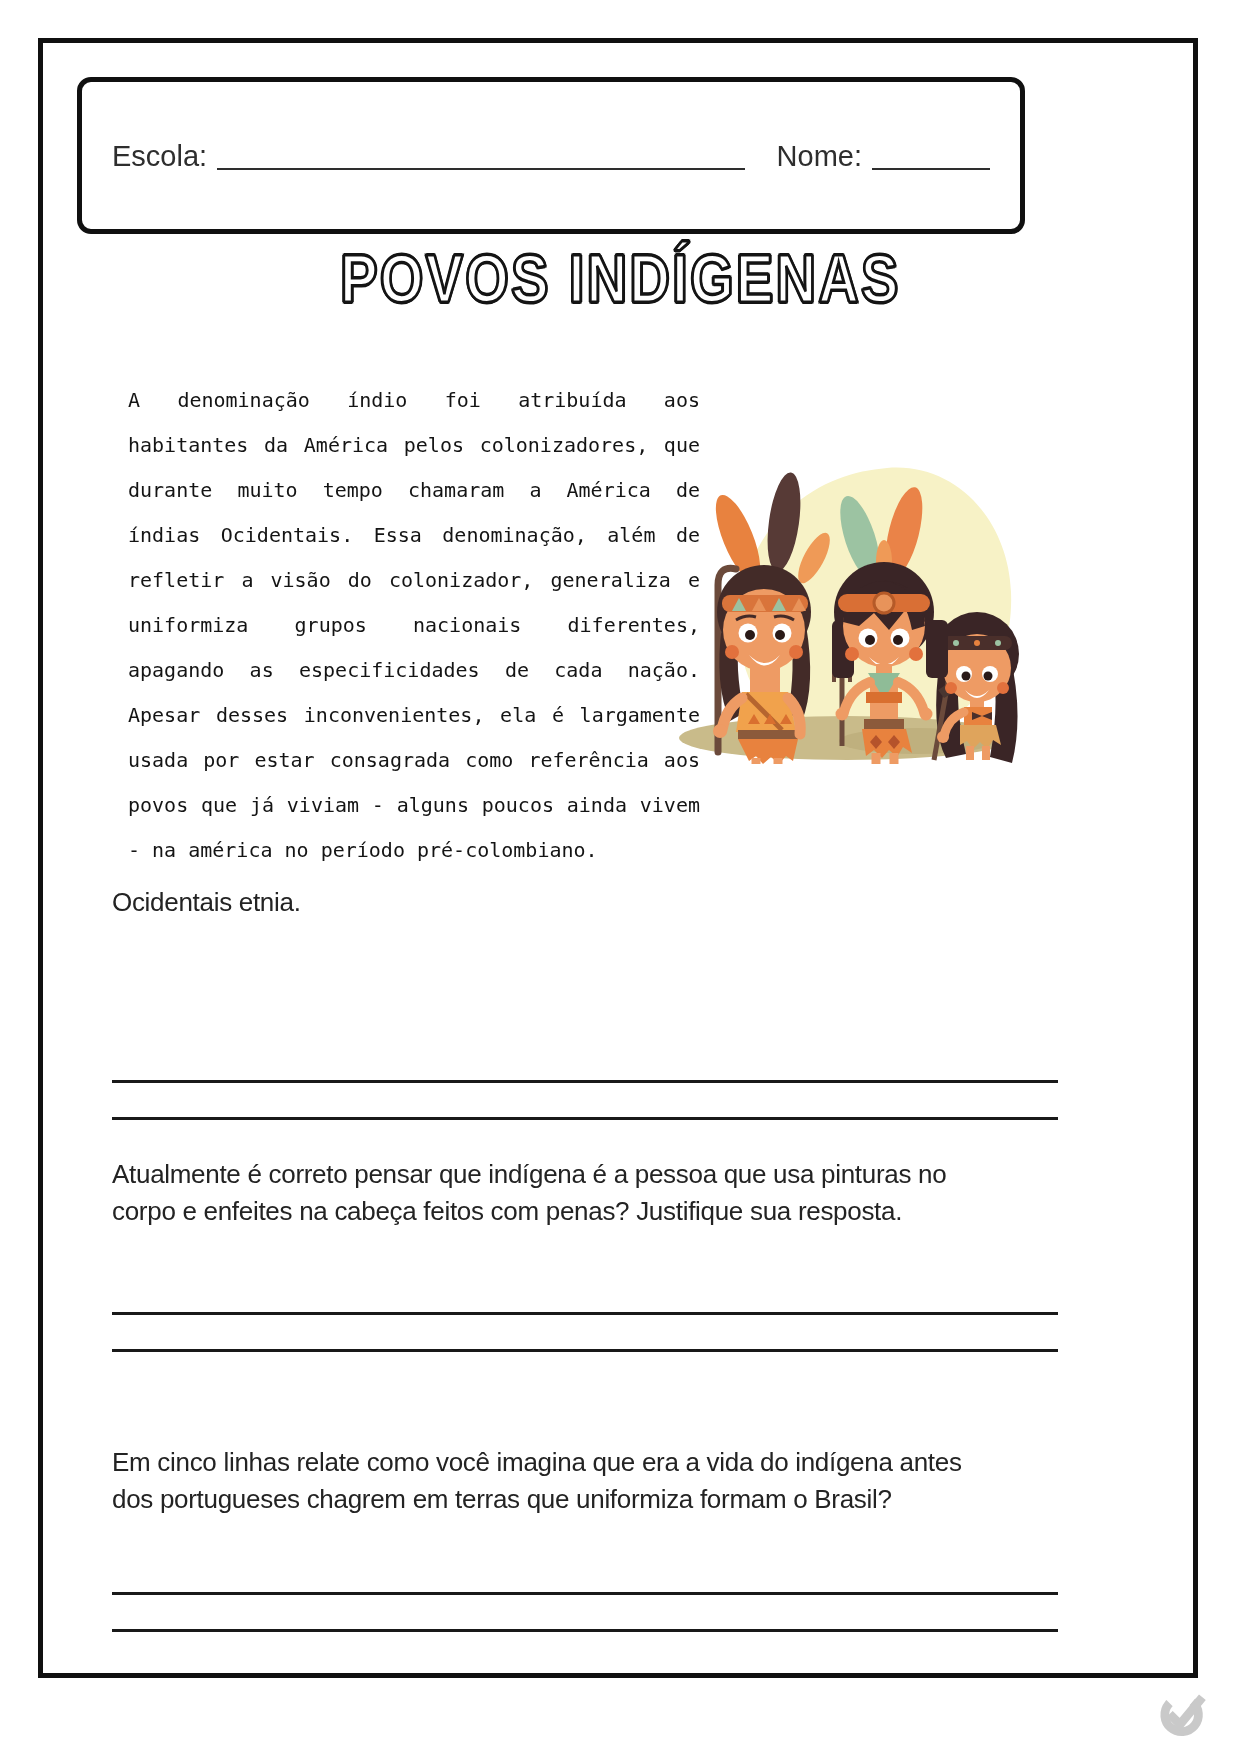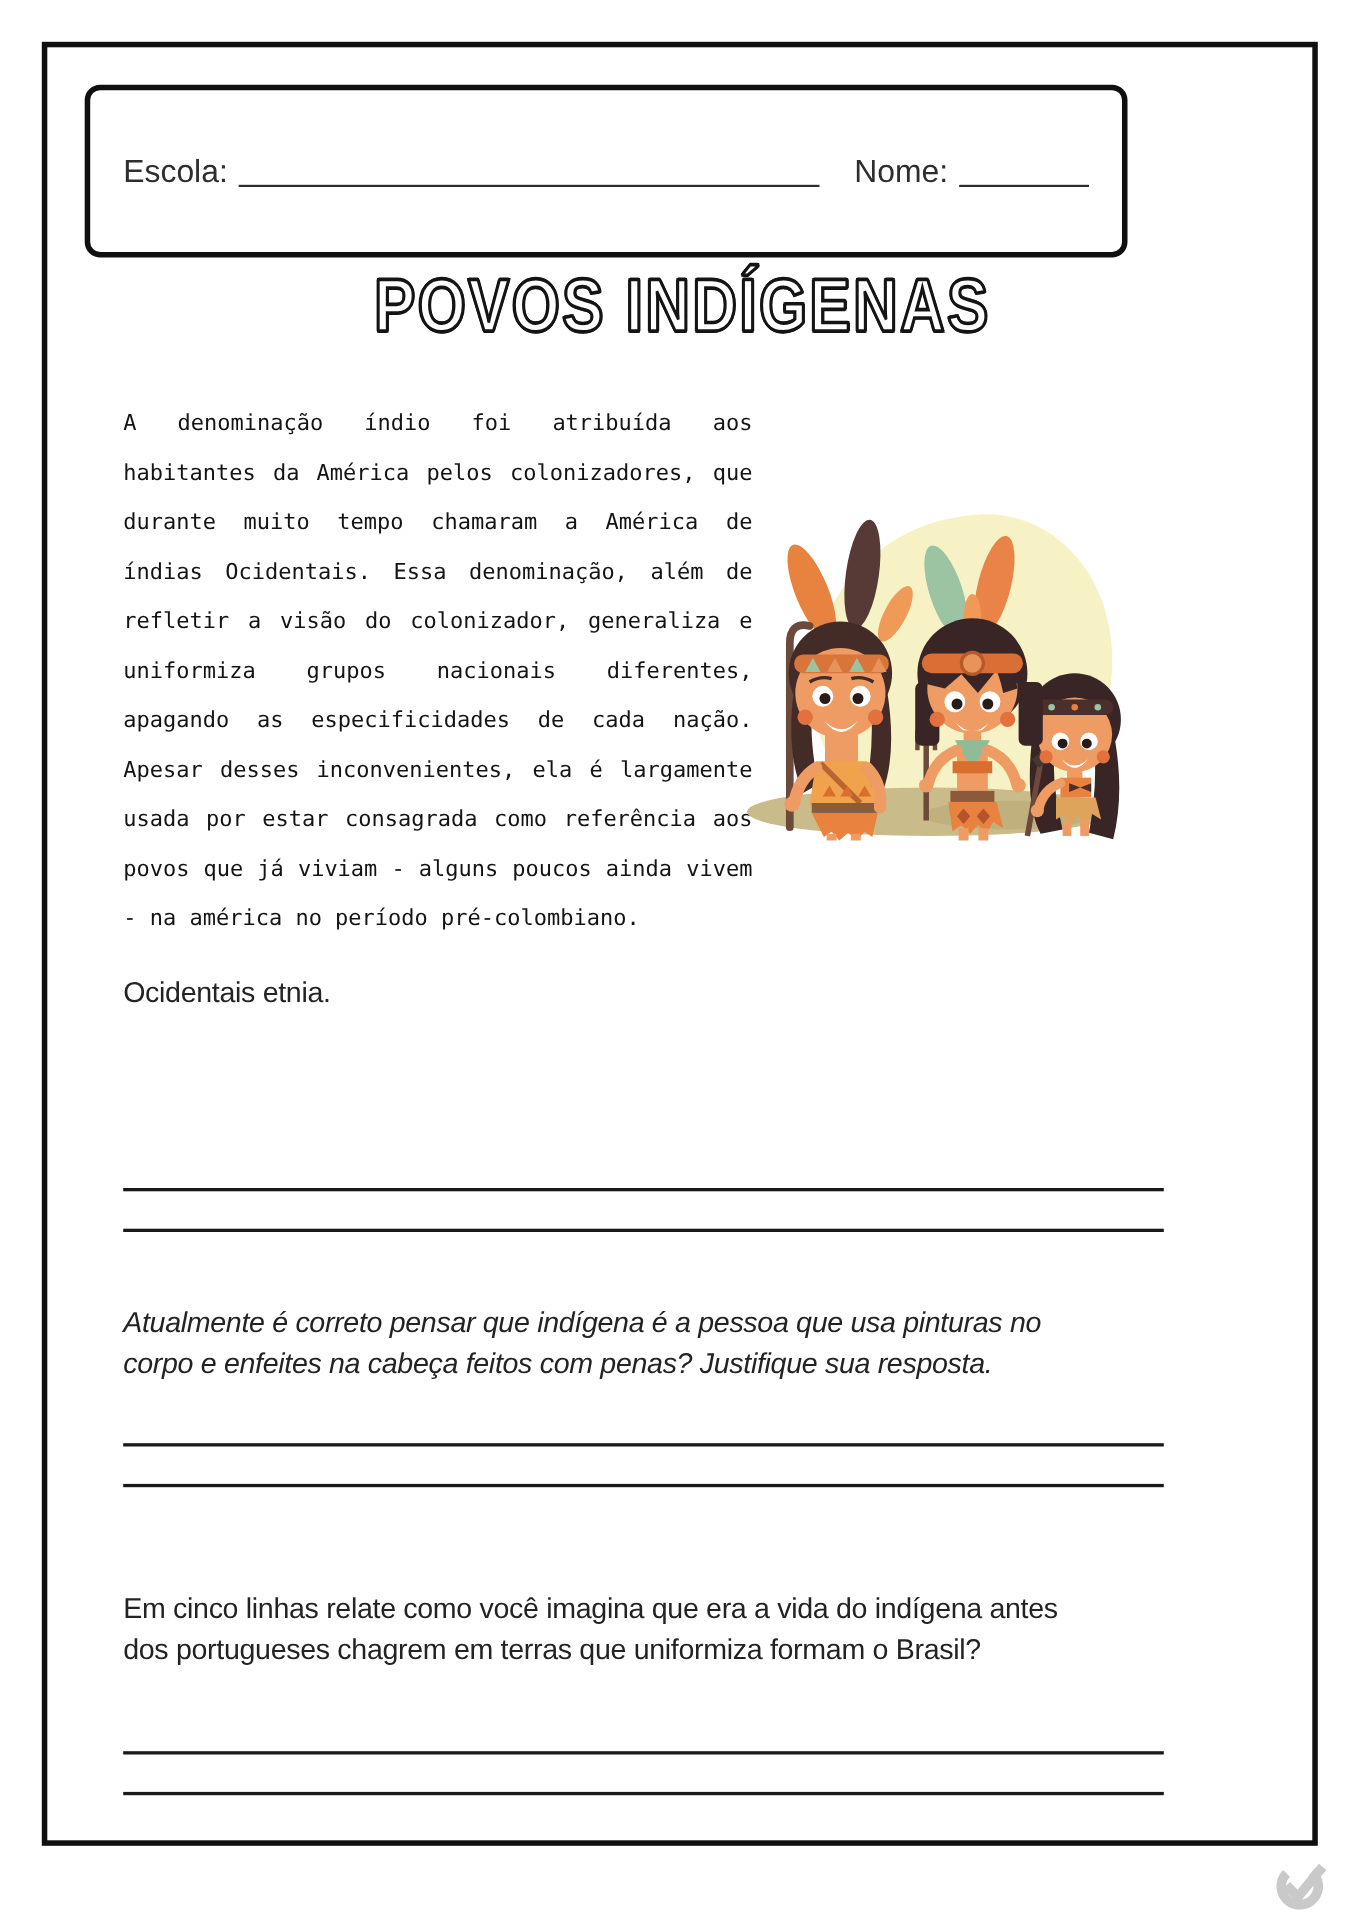--- a/index.html
+++ b/index.html
@@ -29,30 +29,30 @@
     position:absolute;left:0;right:0;top:244px;text-align:center;
     font-size:68px;font-weight:bold;letter-spacing:3px;line-height:1;
     color:#ffffff;-webkit-text-stroke:3px #141414;
     text-shadow:2px 0 #141414,-2px 0 #141414,0 2px #141414,0 -2px #141414;
     transform:scaleX(.82);transform-origin:center;white-space:nowrap;
   }
   
   .article{
     position:absolute;left:112px;top:362px;width:572px;
     font-family:"DejaVu Sans Mono",monospace;font-size:20px;line-height:45px;
-    color:#141414;text-align:justify;margin:0;
+    color:#141414;text-align:justify;margin:16px;
   }
   .illo{position:absolute;left:672px;top:430px;width:348px;height:335px;}
   
   .question{
     position:absolute;left:112px;width:888px;margin:0;
     font-size:26px;line-height:37px;letter-spacing:-.3px;color:#232323;font-weight:400;
   }
   #q1{top:884px;}
-  #q2{top:1184px;font-style:italic;}
+  #q2{top:1156px;}
   #q3{top:1444px;}
   .aline{position:absolute;left:112px;width:946px;height:0;border-top:3px solid #191919;}
   .al1{top:1080px;}.al2{top:1117px;}
   .al3{top:1312px;}.al4{top:1349px;}
   .al5{top:1592px;}.al6{top:1629px;}
   .logo{position:absolute;left:1156px;top:1684px;width:56px;height:60px;}
 </style>
 </head>
 <body>
 

